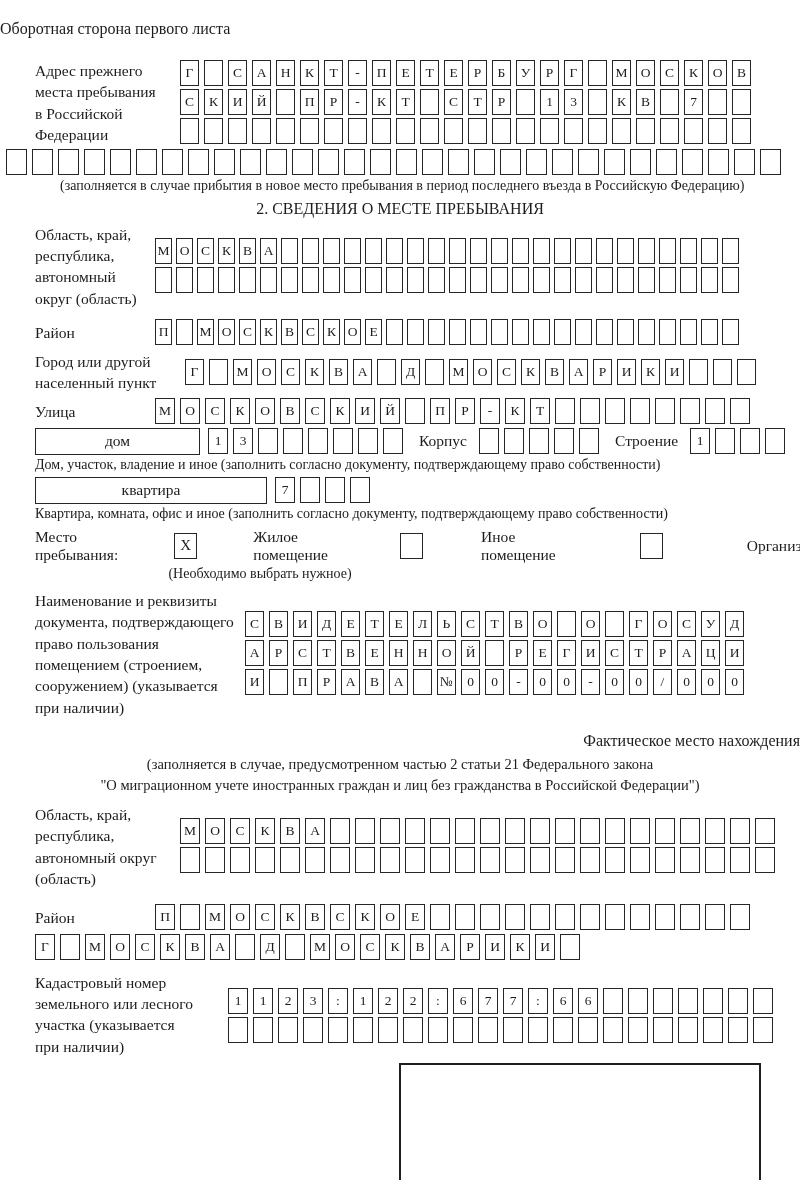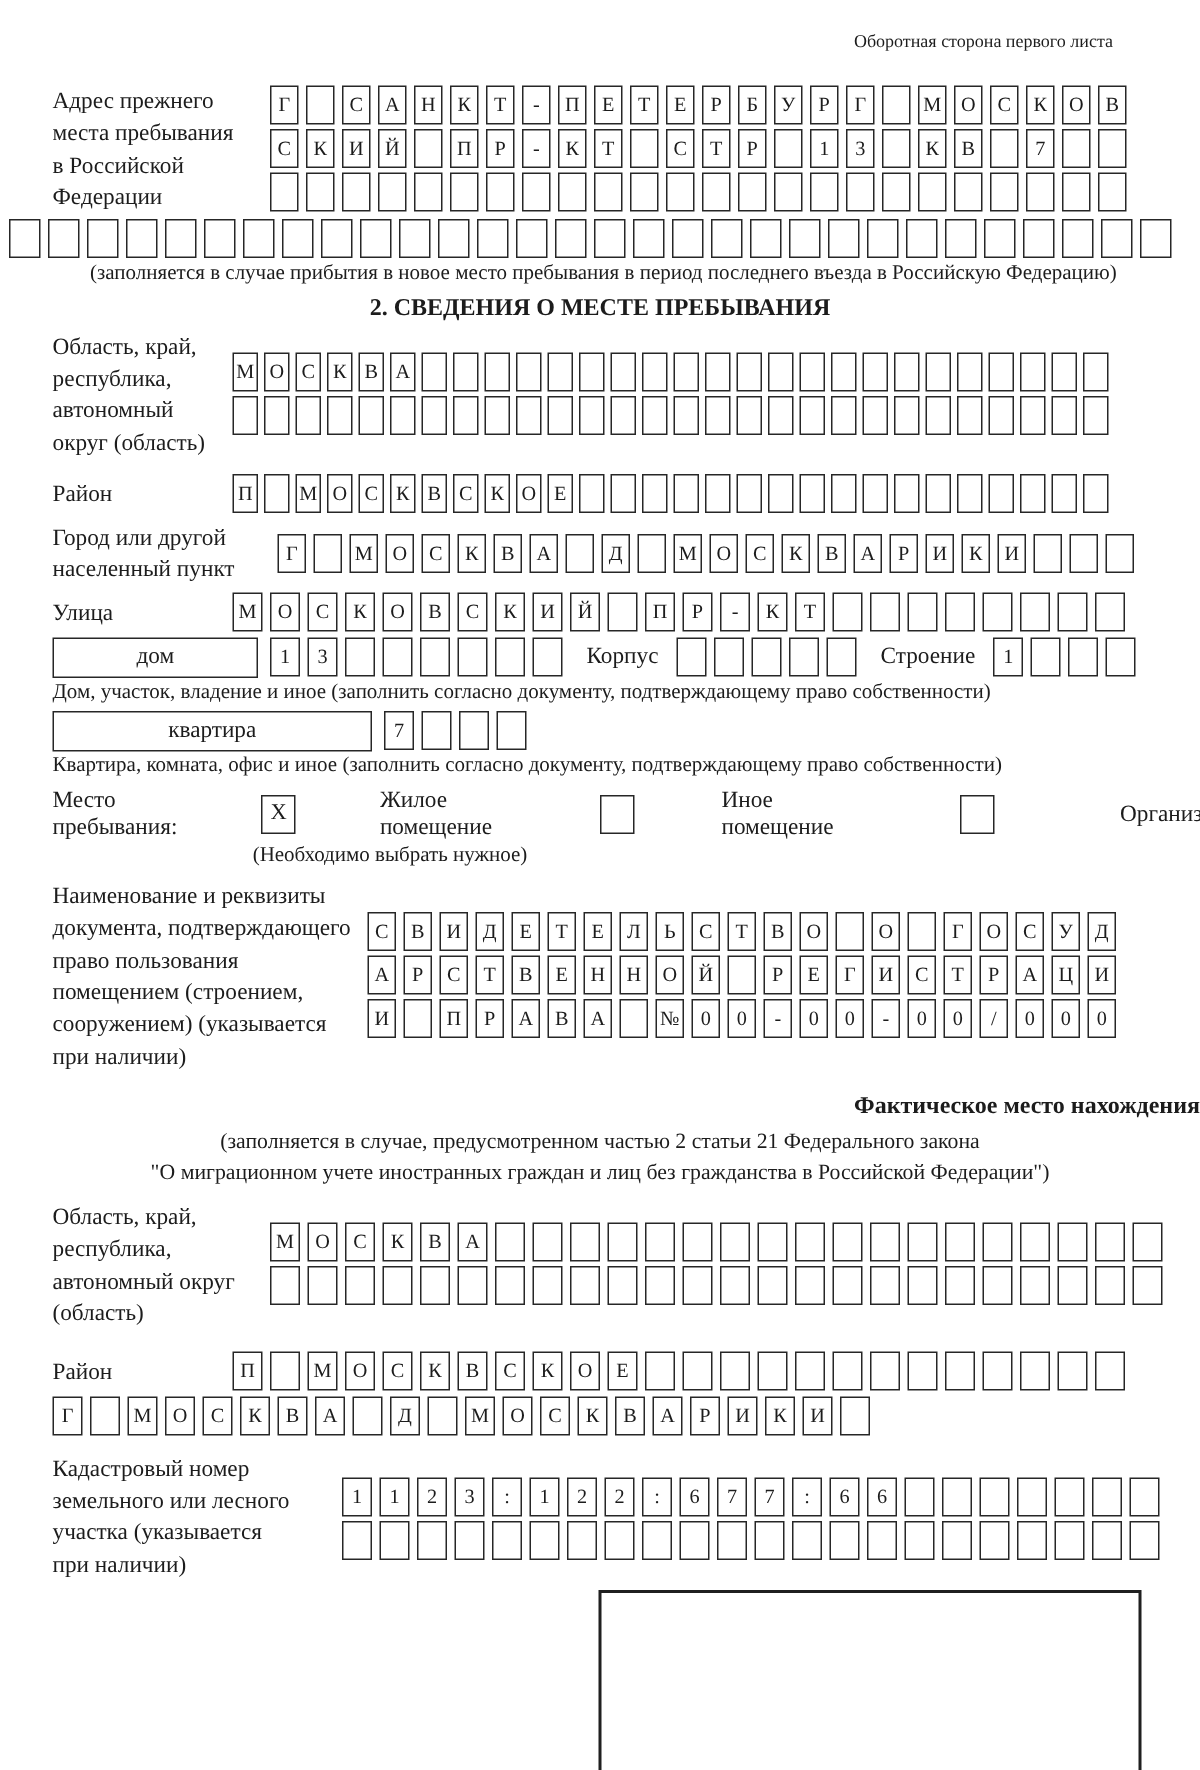--- a/index.html
+++ b/index.html
@@ -5,23 +5,22 @@
   html,body{margin:0;padding:0;background:#fff;}
   .page{
     position:relative;
     width:800px;height:1180px;
     background:#fff;color:#1c1c1c;
     font-family:"Liberation Serif","DejaVu Serif",serif;
     font-size:15px;
     overflow:hidden;
   }
   .hdr-right{
-    text-align:right;
     padding:20px 58px 0 0;
-    font-size:12px;
+    font-size:16px;
   }
   
   .field{display:flex;align-items:center;margin-left:35px;}
   .flabel{
     white-space:pre-line;line-height:1.38;font-size:15.5px;
     flex:none;padding-top:2px;
   }
   .rowscol{display:flex;flex-direction:column;gap:3px;}
   
   .boxrow{display:flex;gap:5px;}
@@ -30,33 +29,33 @@
     width:19px;height:26px;
     border:1.6px solid #262626;
     display:flex;align-items:center;justify-content:center;
     font-size:13.5px;background:#fff;
   }
   .g4{gap:4px;}
   .bw17 .cell{width:17px;}
   .bw20 .cell{width:20px;}
   .bw21 .cell{width:21px;}
   .notes{font-size:14px;margin:3px 0 0 60px;}
-  .sect-title{font-weight:bold;text-align:center;font-size:16px;margin:6px 0 4px 0;}
+  .sect-title{font-weight:normal;text-align:center;font-size:16px;margin:6px 0 4px 0;}
   
   .w145{width:145px;} .w120{width:120px;} .w150{width:150px;}
   .w210{width:210px;} .w195{width:195px;} .w193{width:193px;}
   
   .hrow{display:flex;align-items:center;margin:4px 0 2px 35px;gap:8px;}
   .widebox{
     box-sizing:border-box;border:1.6px solid #262626;height:27px;
     display:flex;align-items:center;justify-content:center;
     font-size:15.5px;flex:none;background:#fff;
   }
-  .wb-dom{width:137px;}
-  .wb-kv{width:213px;}
+  .wb-dom{width:165px;}
+  .wb-kv{width:232px;}
   .inline-label{padding:0 4px 0 8px;font-size:15.5px;}
   .cap{font-size:14px;margin:2px 0 4px 35px;}
   
   .stay-row{display:flex;align-items:center;margin:6px 0 2px 35px;gap:48px;}
   .chk{
     box-sizing:border-box;width:23px;height:26px;flex:none;
     border:1.6px solid #262626;background:#fff;
     display:flex;align-items:center;justify-content:center;font-size:15px;
   }
   .stay-row span{font-size:15.5px;}

